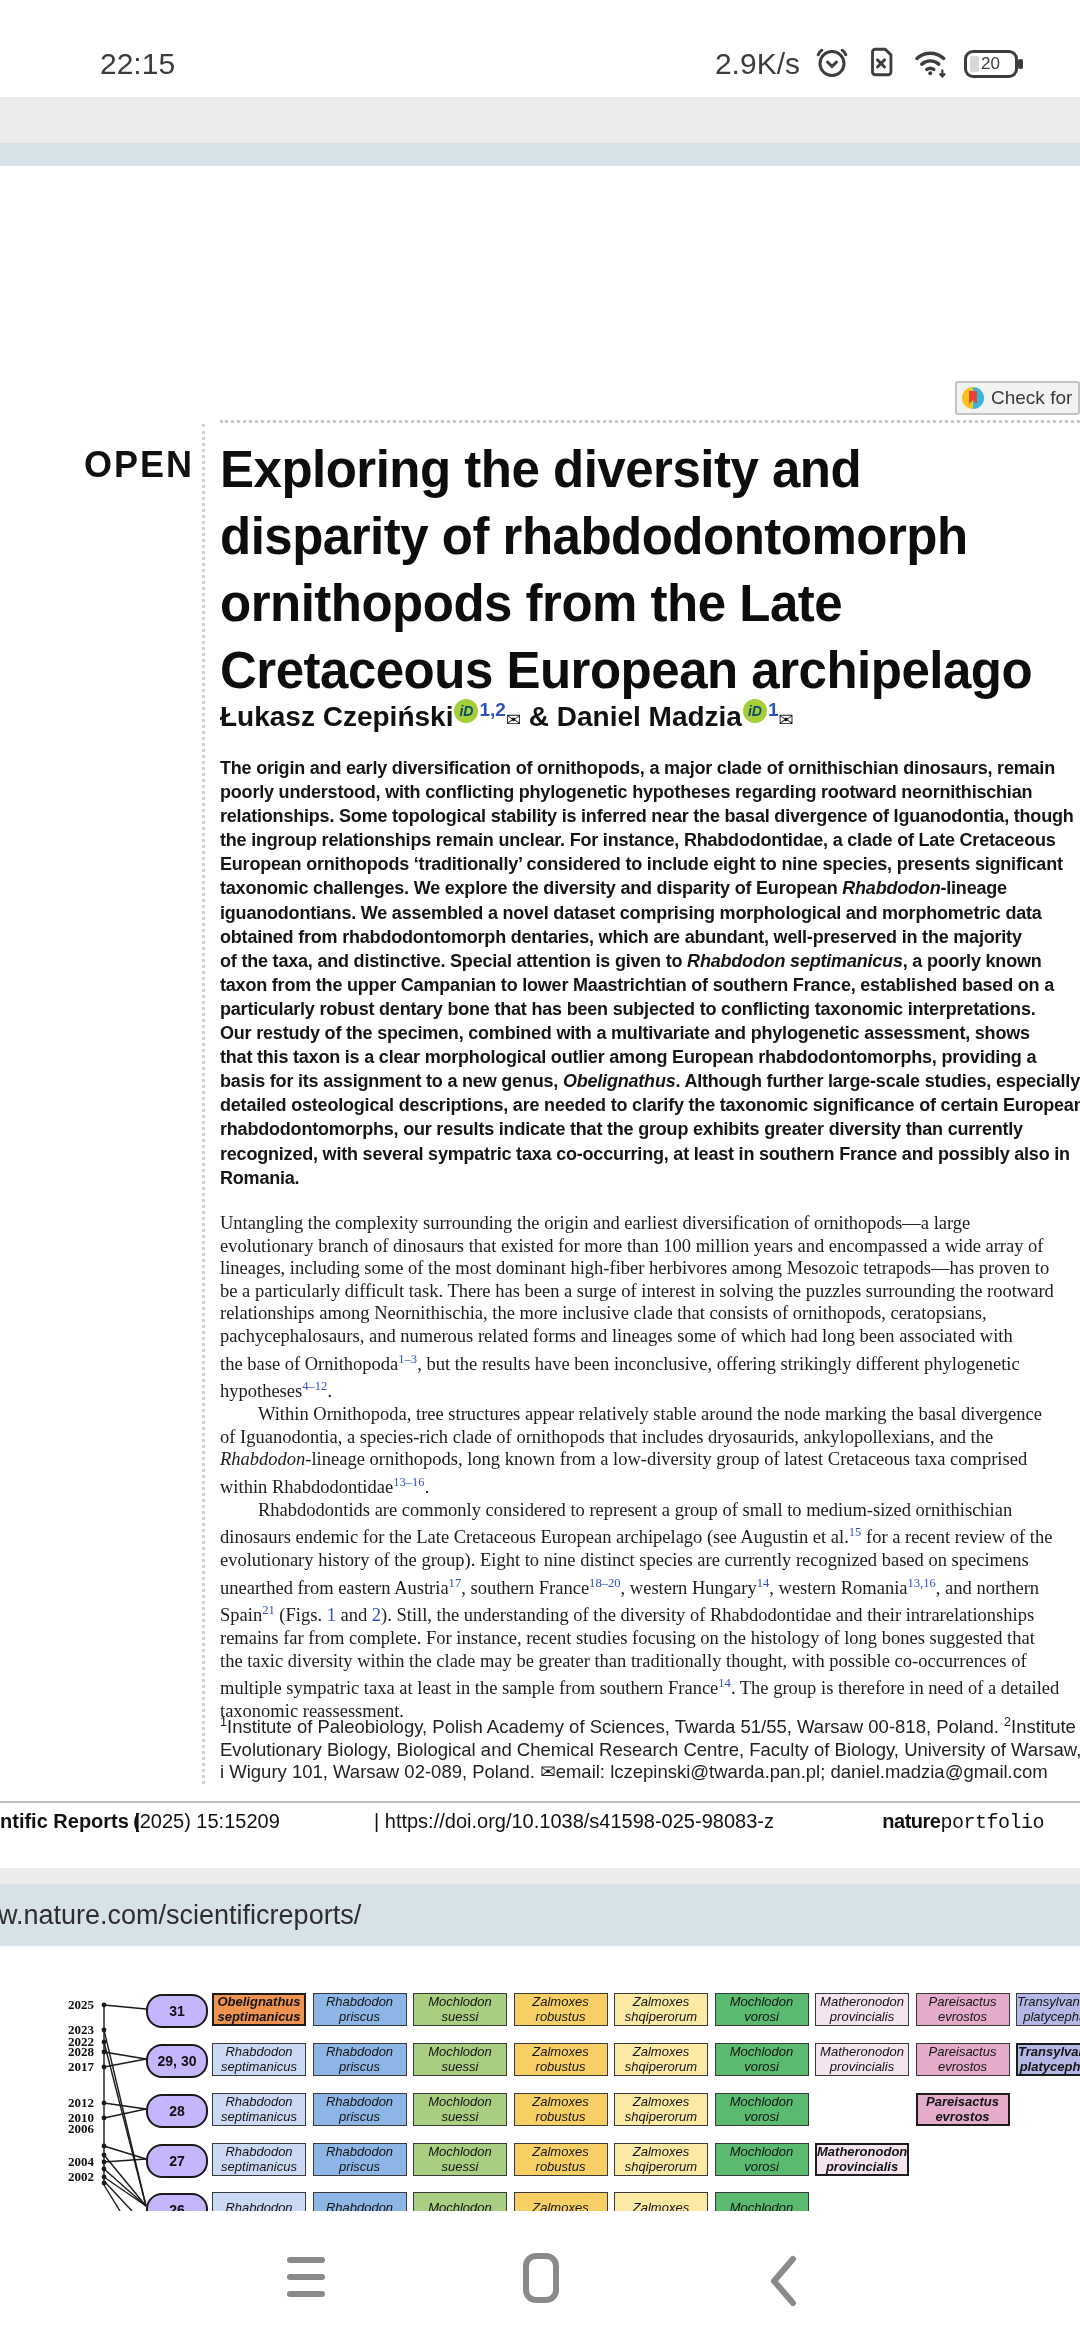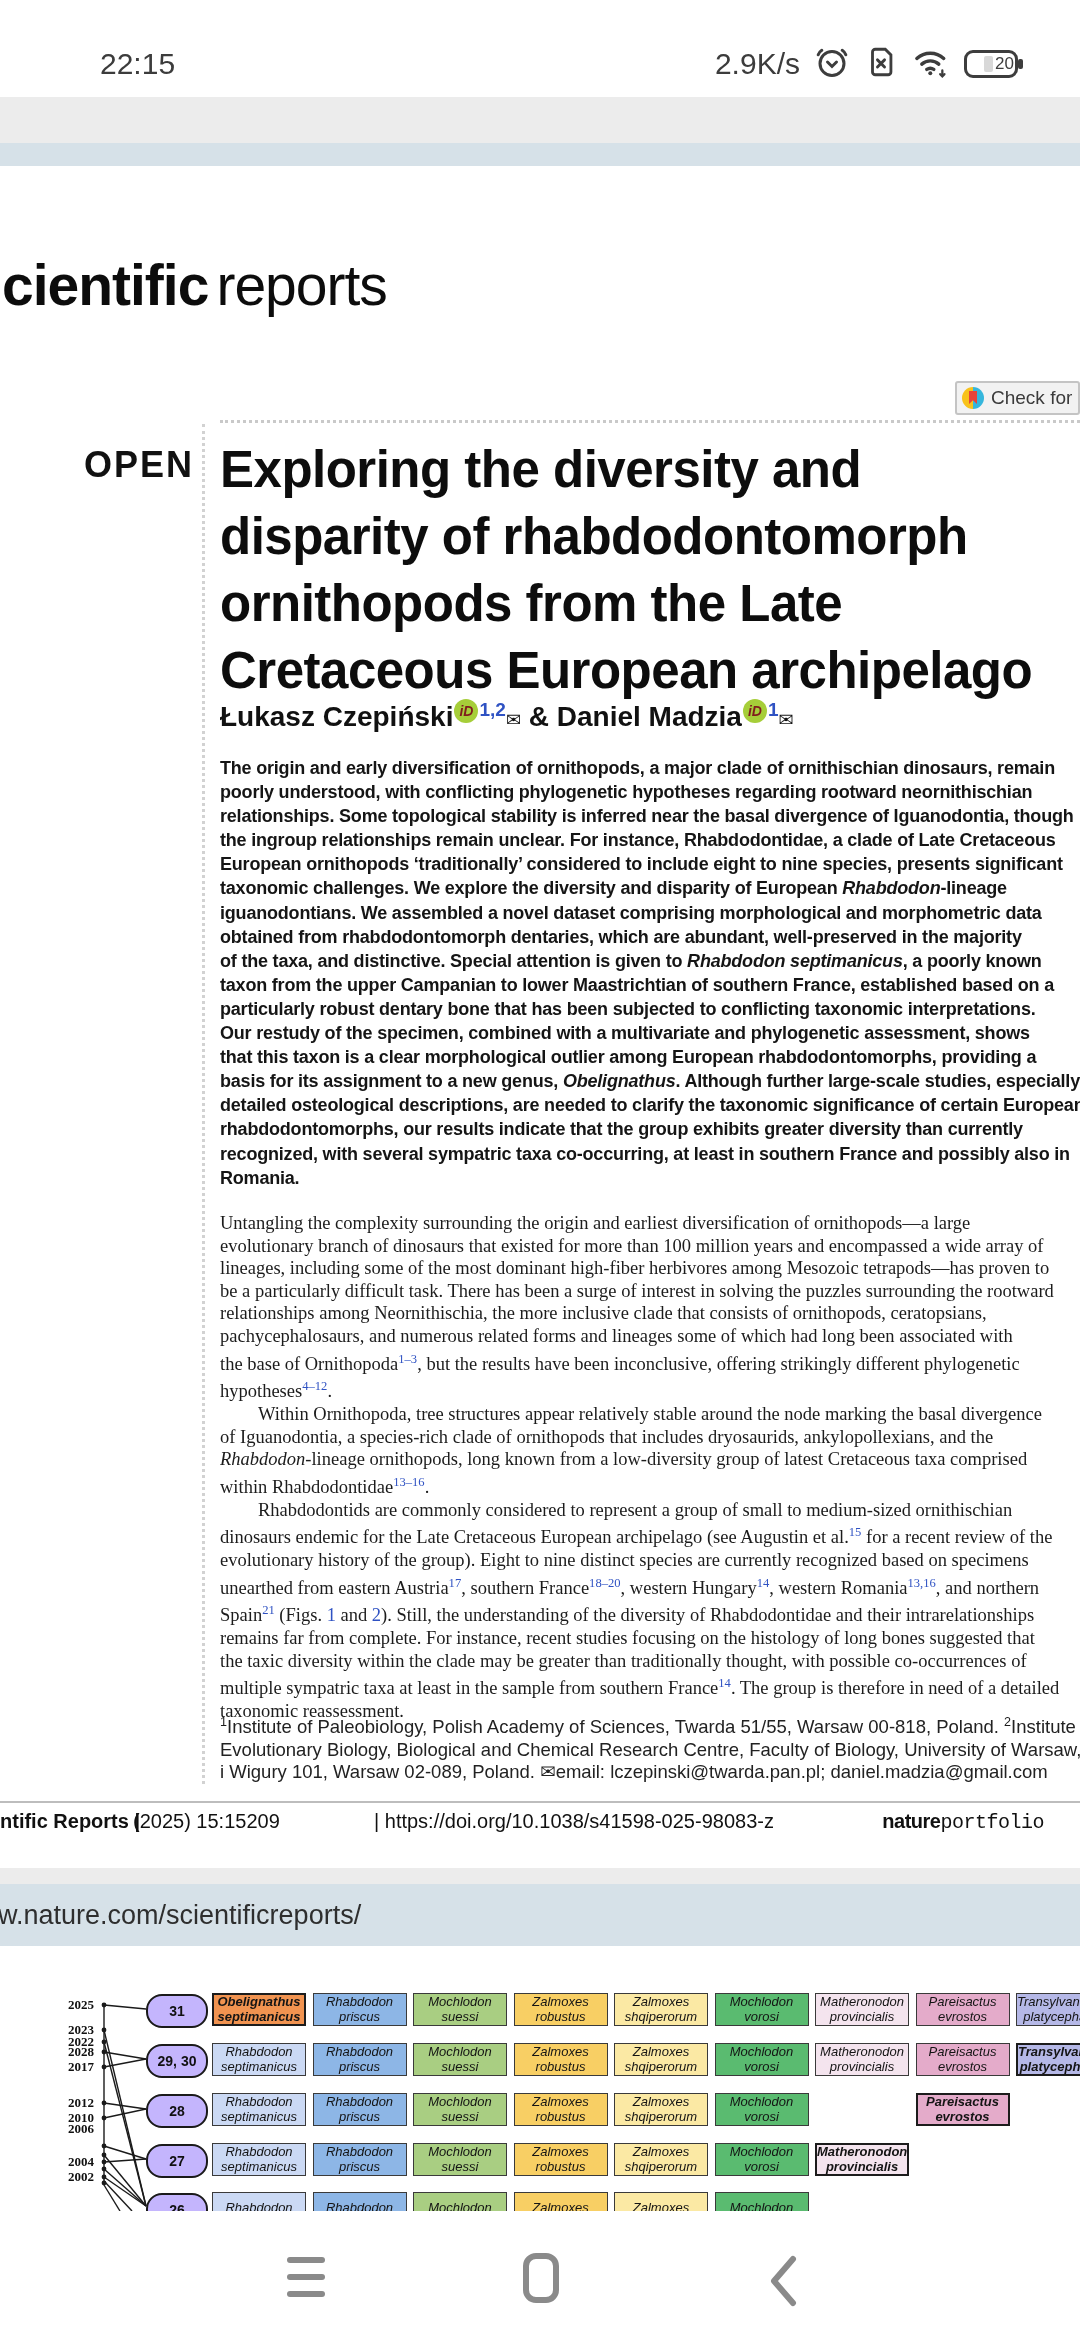--- a/index.html
+++ b/index.html
@@ -6,21 +6,21 @@
   .screen{position:relative;width:1080px;height:2340px;background:#fff;overflow:hidden;
           font-family:"Liberation Sans",sans-serif;color:#1a1a1a;}
 
   
   .statusbar{position:absolute;left:0;top:0;width:1080px;height:97px;background:#fff;}
   .time{position:absolute;left:100px;top:47px;font-size:30px;font-weight:500;color:#3c3c3c;}
   .sb-right{position:absolute;right:62px;top:44px;display:flex;align-items:center;gap:14px;color:#3c3c3c;}
   .speed{font-size:30px;font-weight:500;color:#3c3c3c;}
   .sb-icon{display:inline-block;}
   .battery{position:relative;display:flex;align-items:center;width:54px;height:28px;
-           border:3px solid #3d3d3d;border-radius:9px;box-sizing:border-box;padding-left:17px;text-align:center;}
+           border:3px solid #3d3d3d;border-radius:9px;box-sizing:border-box;padding-left:3px;text-align:center;}
   .battery .charge{width:9px;height:16px;background:#d8d8d8;border-radius:2px;}
   .battery .num{font-size:17px;font-weight:500;color:#3d3d3d;margin-left:2px;}
   .battery .nub{position:absolute;right:-8px;top:6px;width:5px;height:10px;background:#3d3d3d;border-radius:2px;}
 
   
   .band-gray{position:absolute;left:0;top:97px;width:1080px;height:46px;background:#ececec;}
   .band-blue{position:absolute;left:0;top:143px;width:1080px;height:23px;background:#d6e1e8;}
   .url-chip{position:absolute;left:718px;top:166px;width:362px;height:42px;background:#d6e1e8;
             display:flex;align-items:center;justify-content:flex-end;}
   .url-chip span{font-size:24px;color:#2e2e2e;padding-right:4px;}
@@ -40,21 +40,21 @@
               clip-path:polygon(0 0,100% 0,100% 100%,50% 72%,0 100%);}
   .check-badge .txt{font-size:19px;color:#3b3b3b;white-space:nowrap;}
 
   
   .dotted-h{position:absolute;left:220px;top:420px;width:860px;border-top:3px dotted #c9c9c9;}
   .dotted-v{position:absolute;left:202px;top:424px;height:1360px;border-left:3px dotted #d2d2d2;}
   .open-label{position:absolute;left:84px;top:444px;font-size:36px;font-weight:800;letter-spacing:2px;color:#111;}
   .title{position:absolute;left:220px;top:436px;width:862px;font-size:51px;font-weight:800;
          line-height:67px;color:#0d0d0d;letter-spacing:-0.5px;}
   .authors{position:absolute;left:220px;top:699px;font-size:28px;font-weight:700;color:#111;white-space:nowrap;}
-  .orcid-icon{display:inline-block;width:24px;height:24px;border-radius:50%;background:#a6ce39;color:#7f1d1d;
+  .orcid-icon{display:inline-block;width:24px;height:24px;border-radius:50%;background:#a6ce39;color:#0c4a6e;
               font-size:14px;font-weight:700;font-style:italic;text-align:center;line-height:24px;
               vertical-align:super;margin:0 1px;}
   .env-icon{font-weight:400;}
   .authors sup,.authors .env-icon{font-size:18px;}
 
   
   .abstract{position:absolute;left:220px;top:756px;width:862px;overflow:hidden;}
   .abs-line{white-space:nowrap;overflow:hidden;font-size:18px;font-weight:700;line-height:24.1px;
             color:#151515;letter-spacing:-0.2px;}
 
@@ -151,23 +151,20 @@
         <span class="charge"></span>
         <span class="num">20</span>
         <span class="nub"></span>
       </span>
     </div>
   </div>
 
   <div class="band-gray"></div>
   <div class="band-blue"></div>
 
-  <div class="logo">
-    <span class="b">cientific</span><span class="l">reports</span>
-  </div>
 
   <div class="check-badge">
     <span class="cfu-circle">
         <span class="ribbon"></span>
       </span>
     <span class="txt">Check for updates</span>
   </div>
 
   <div class="dotted-h"></div>
   <div class="dotted-v"></div>

